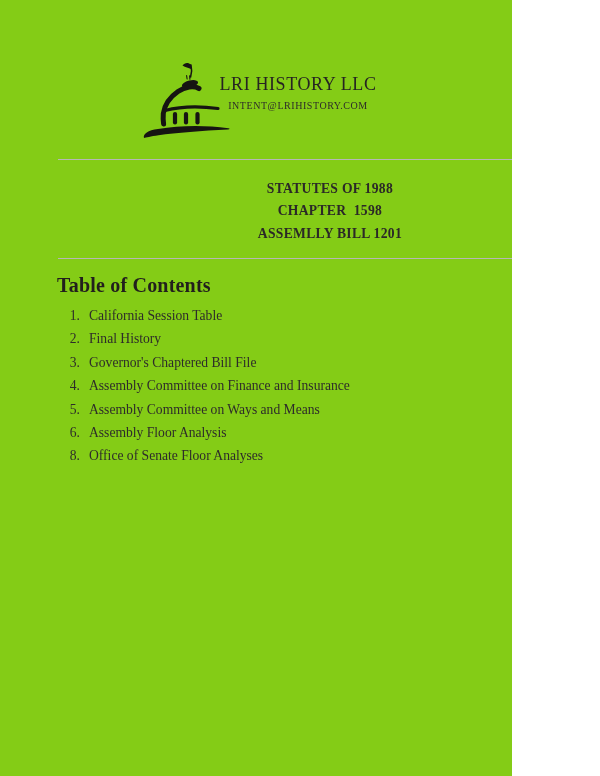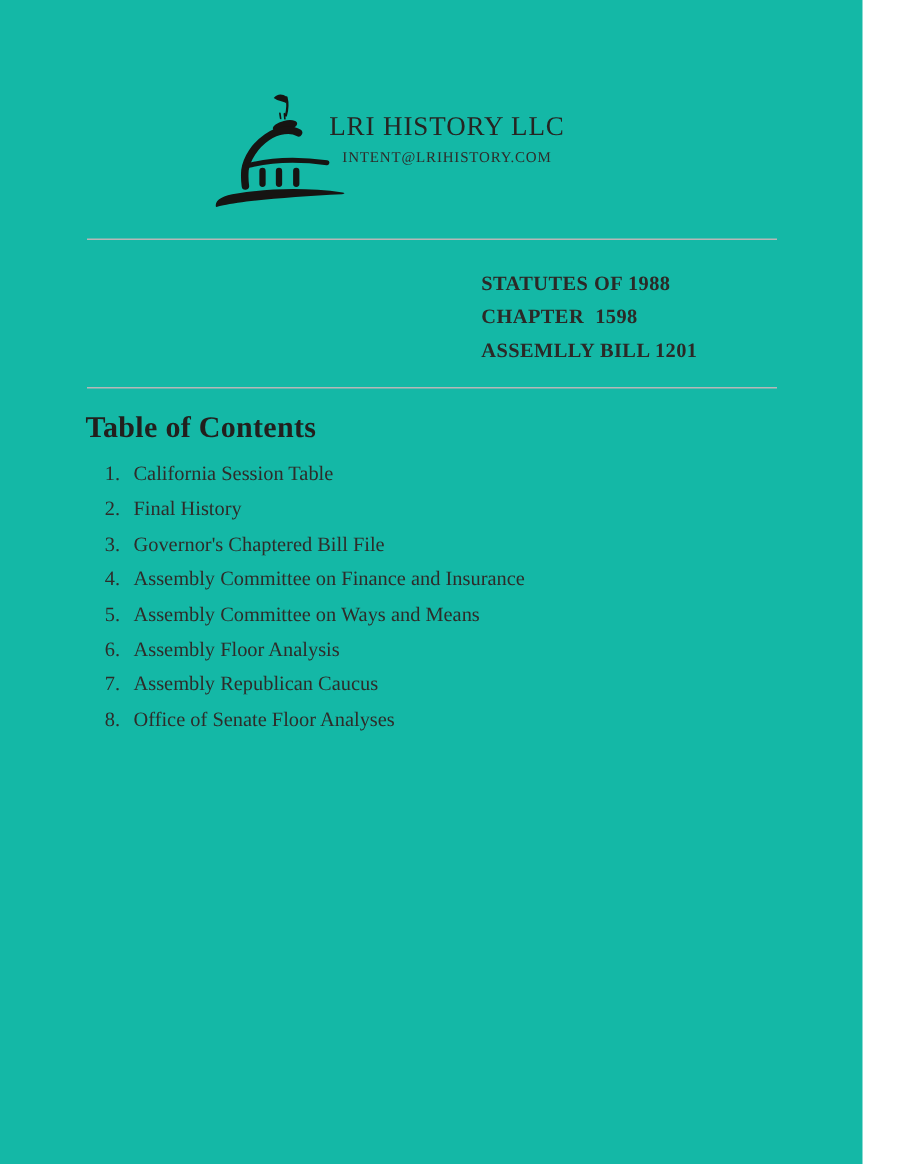--- a/index.html
+++ b/index.html
@@ -1,31 +1,31 @@
 <!DOCTYPE html>
 <html><head>
 <meta charset="utf-8">
 <style>
   html,body{margin:0;padding:0;background:#ffffff;}
   .page{
-    position:relative;width:575px;height:776px;background:#14b8a6;overflow:hidden;
+    position:relative;width:512px;height:776px;background:#84cc16;overflow:hidden;
     font-family:"Liberation Serif","DejaVu Serif",serif;color:#2e2c2a;
   }
   
   .logo{position:absolute;left:142px;top:60px;width:92px;height:84px;}
   .header-text{position:absolute;left:212px;top:74px;width:172px;text-align:center;}
   .company{font-size:18px;line-height:20px;letter-spacing:.6px;color:#262422;white-space:nowrap;}
   .contact{font-size:10px;line-height:14.4px;letter-spacing:.55px;color:#2e2c2a;white-space:nowrap;}
   .contact.first{margin-top:5px;}
   
   .rule{position:absolute;left:58px;width:460px;height:0;border:none;border-top:1.5px solid #b7b7b7;margin:0;}
   .rule-top{top:159px;}
   .rule-mid{top:258px;}
   
-  .case-ref{position:absolute;top:178px;right:110px;text-align:left;}
+  .case-ref{position:absolute;top:178px;right:110px;text-align:center;}
   .case-line{font-weight:bold;font-size:13.6px;line-height:22.4px;letter-spacing:.3px;color:#2b2927;white-space:pre;}
   
   .toc-heading{position:absolute;left:57px;top:274px;margin:0;font-size:20px;font-weight:bold;letter-spacing:.2px;color:#221f1d;}
   .toc-list{position:absolute;left:68px;top:304px;margin:0;padding:0;list-style:none;}
   .toc-list li{font-size:13.6px;line-height:23.4px;white-space:nowrap;}
   .toc-num{display:inline-block;width:12px;text-align:right;margin-right:9px;}
 </style>
 </head>
 <body>
 
@@ -84,20 +84,17 @@
     <li>
       <span class="toc-num">4.</span><span>Assembly Committee on Finance and Insurance</span>
     </li>
     <li>
       <span class="toc-num">5.</span><span>Assembly Committee on Ways and Means</span>
     </li>
     <li>
       <span class="toc-num">6.</span><span>Assembly Floor Analysis</span>
     </li>
     <li>
-      <span class="toc-num">7.</span><span>Assembly Republican Caucus</span>
-    </li>
-    <li>
       <span class="toc-num">8.</span><span>Office of Senate Floor Analyses</span>
     </li>
   </ol>
 
 </div>
 
 </body></html>

